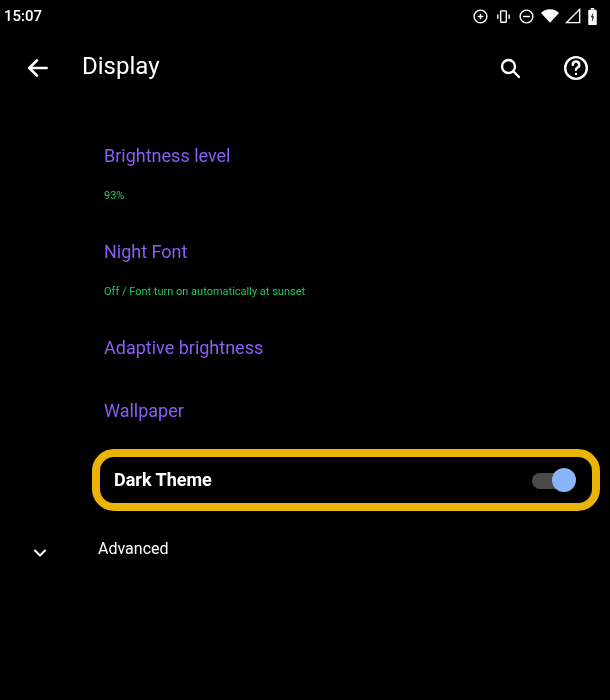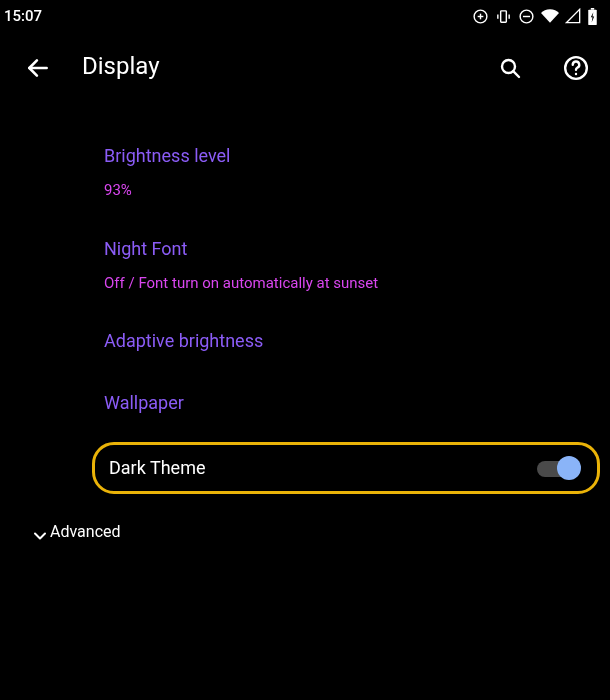--- a/index.html
+++ b/index.html
@@ -48,34 +48,35 @@
   .list { padding-top: 24px; }
   .item {
     padding: 18px 24px 18px 104px;
   }
   .item .primary {
     font-size: 18px;
     color: #8b5cf6;
     line-height: 1.35;
   }
   .item .secondary {
-    font-size: 15px;
-    color: #d946ef;
-    margin-top: 12px;
+    font-size: 11px;
+    color: #22c55e;
+    margin-top: 21px;
     line-height: 1.35;
   }
   .item.no-secondary { padding-top: 20px; padding-bottom: 20px; }
   .highlight-wrap {
-    border: 3px solid #eab308;
+    border: 8px solid #eab308;
     border-radius: 22px;
     margin: 6px 10px 6px 92px;
     padding: 10px 18px 10px 14px;
     display: flex;
     align-items: center;
     justify-content: space-between;
+    font-weight: bold;
   }
   .highlight-wrap .primary { font-size: 18px; }
   
   .switch {
     position: relative;
     width: 42px; height: 26px;
   }
   .switch .track {
     position: absolute;
     top: 6px; left: 0;
@@ -88,20 +89,21 @@
     right: -2px; top: 1px;
     width: 24px; height: 24px;
     border-radius: 50%;
     background: #8ab4f8;
   }
   
   .adv-row {
     display: flex;
     align-items: flex-start;
     padding: 22px 24px 18px 30px;
+    gap: 48px;
   }
   .adv-row .texts { flex: 1; min-width: 0; }
   .adv-row .secondary {
     white-space: nowrap;
     overflow: hidden;
     text-overflow: ellipsis;
   }
   .chev { margin-top: 4px; color:#fff; }
 </style>
 </head>

